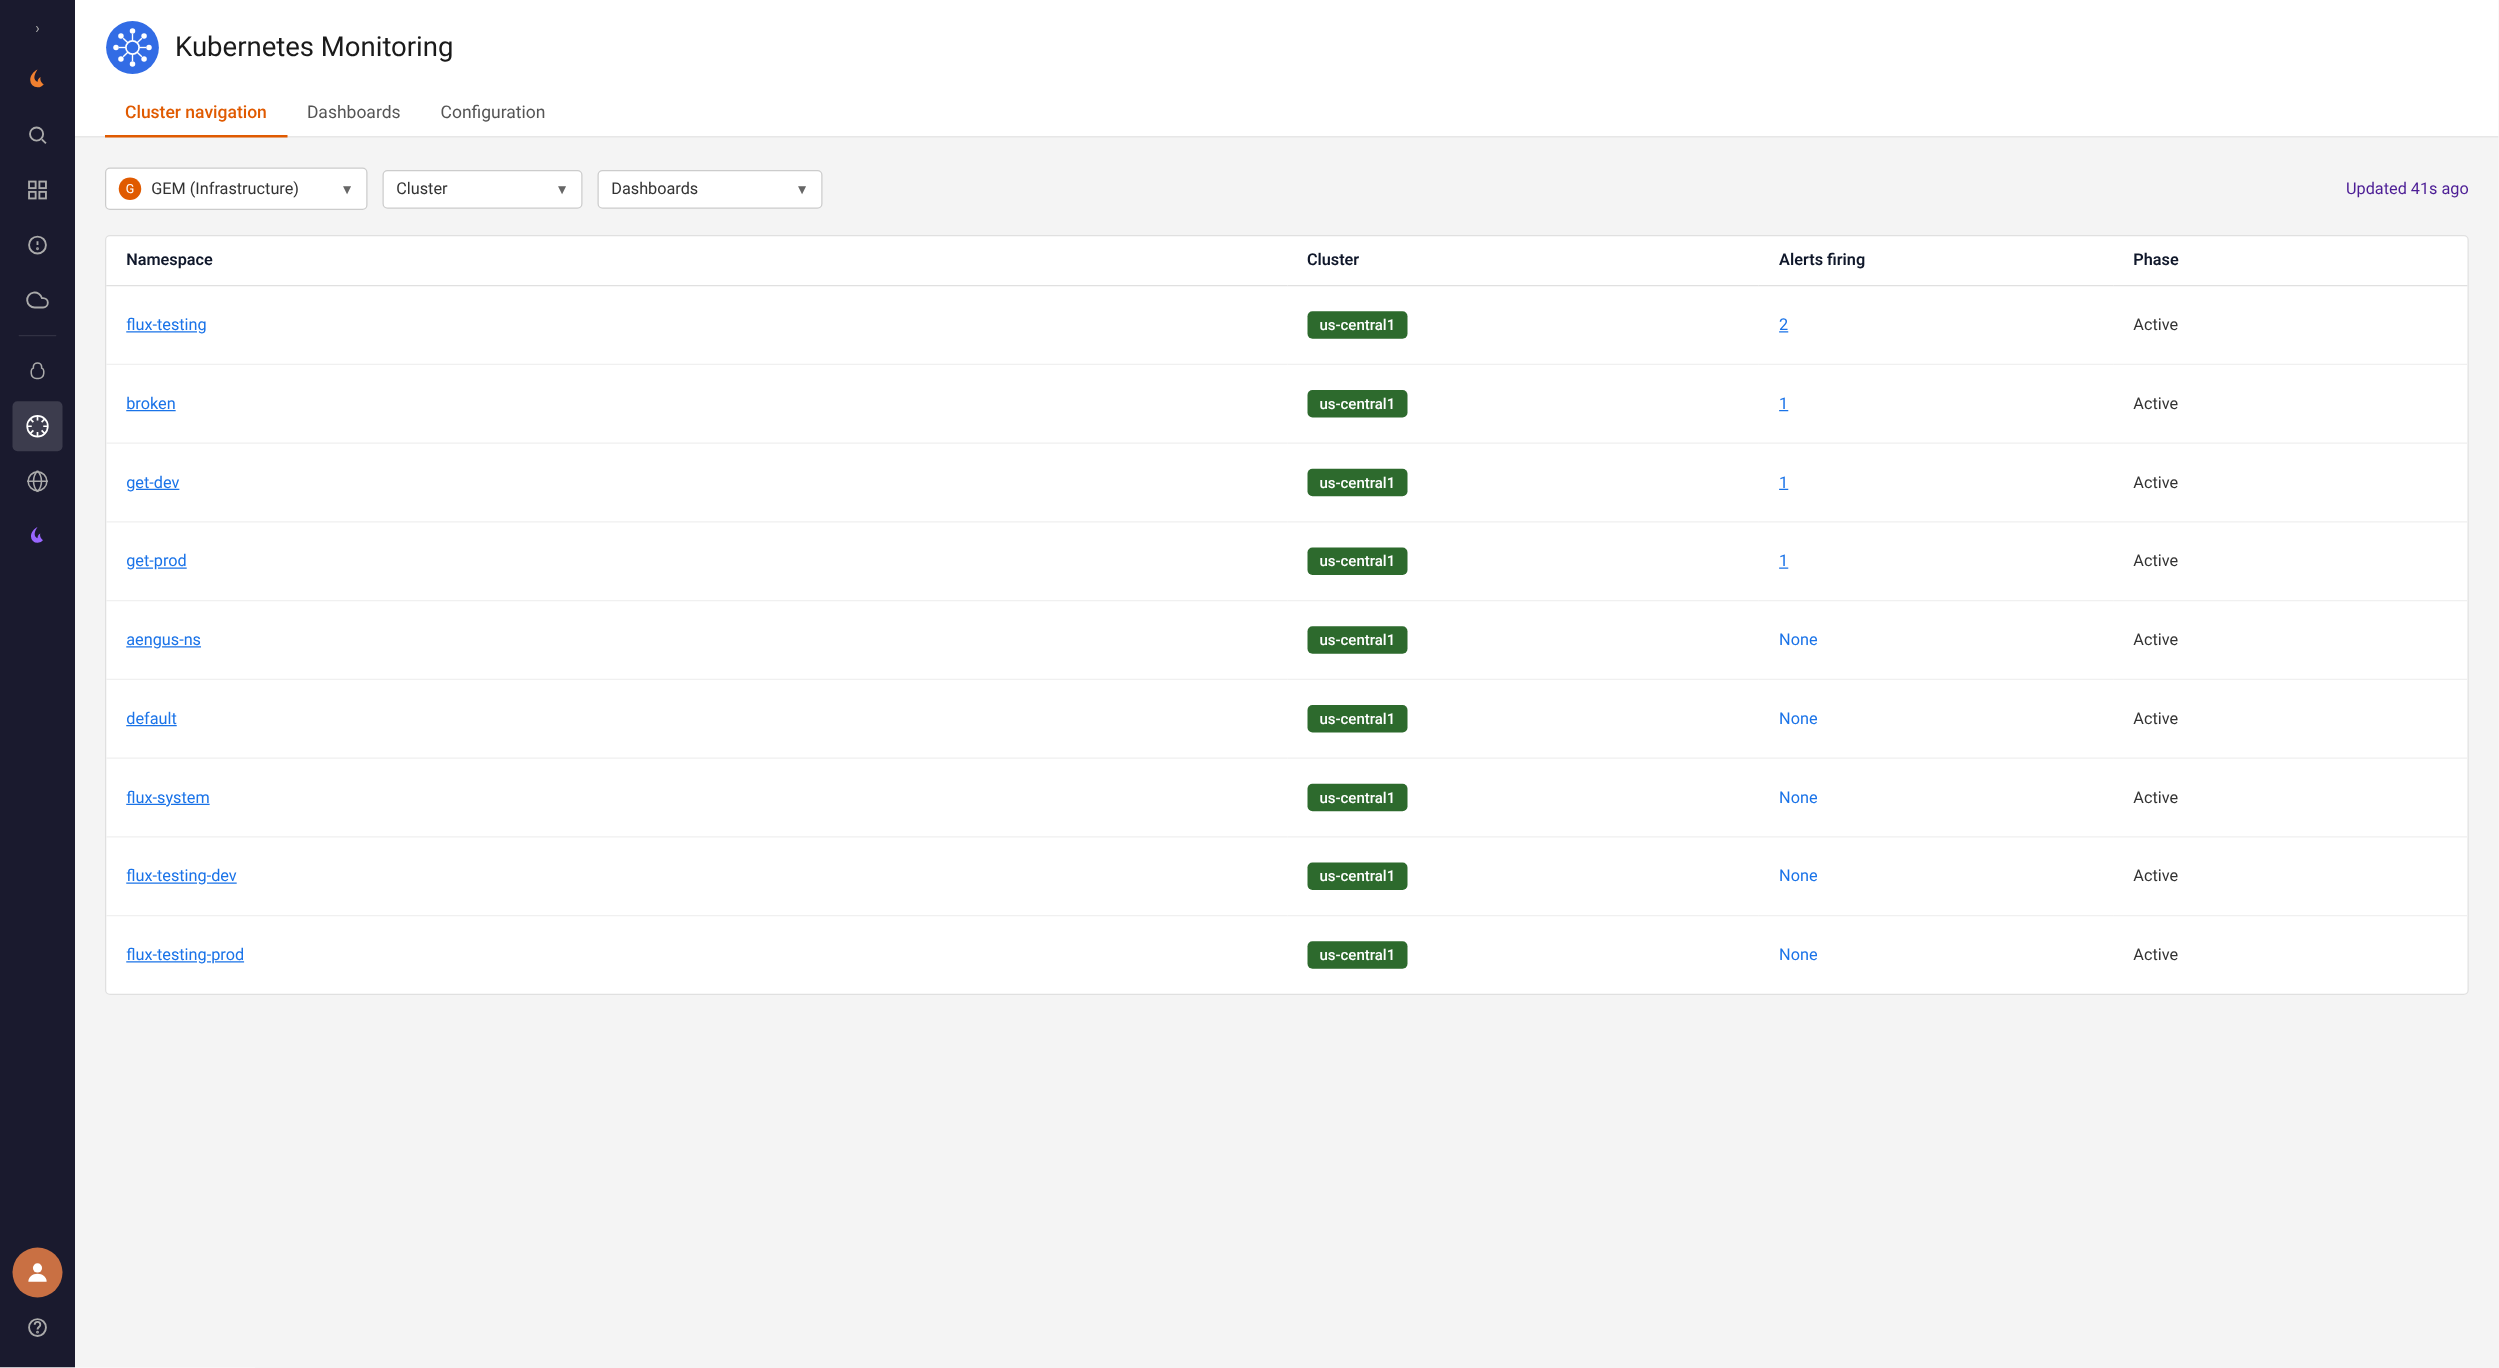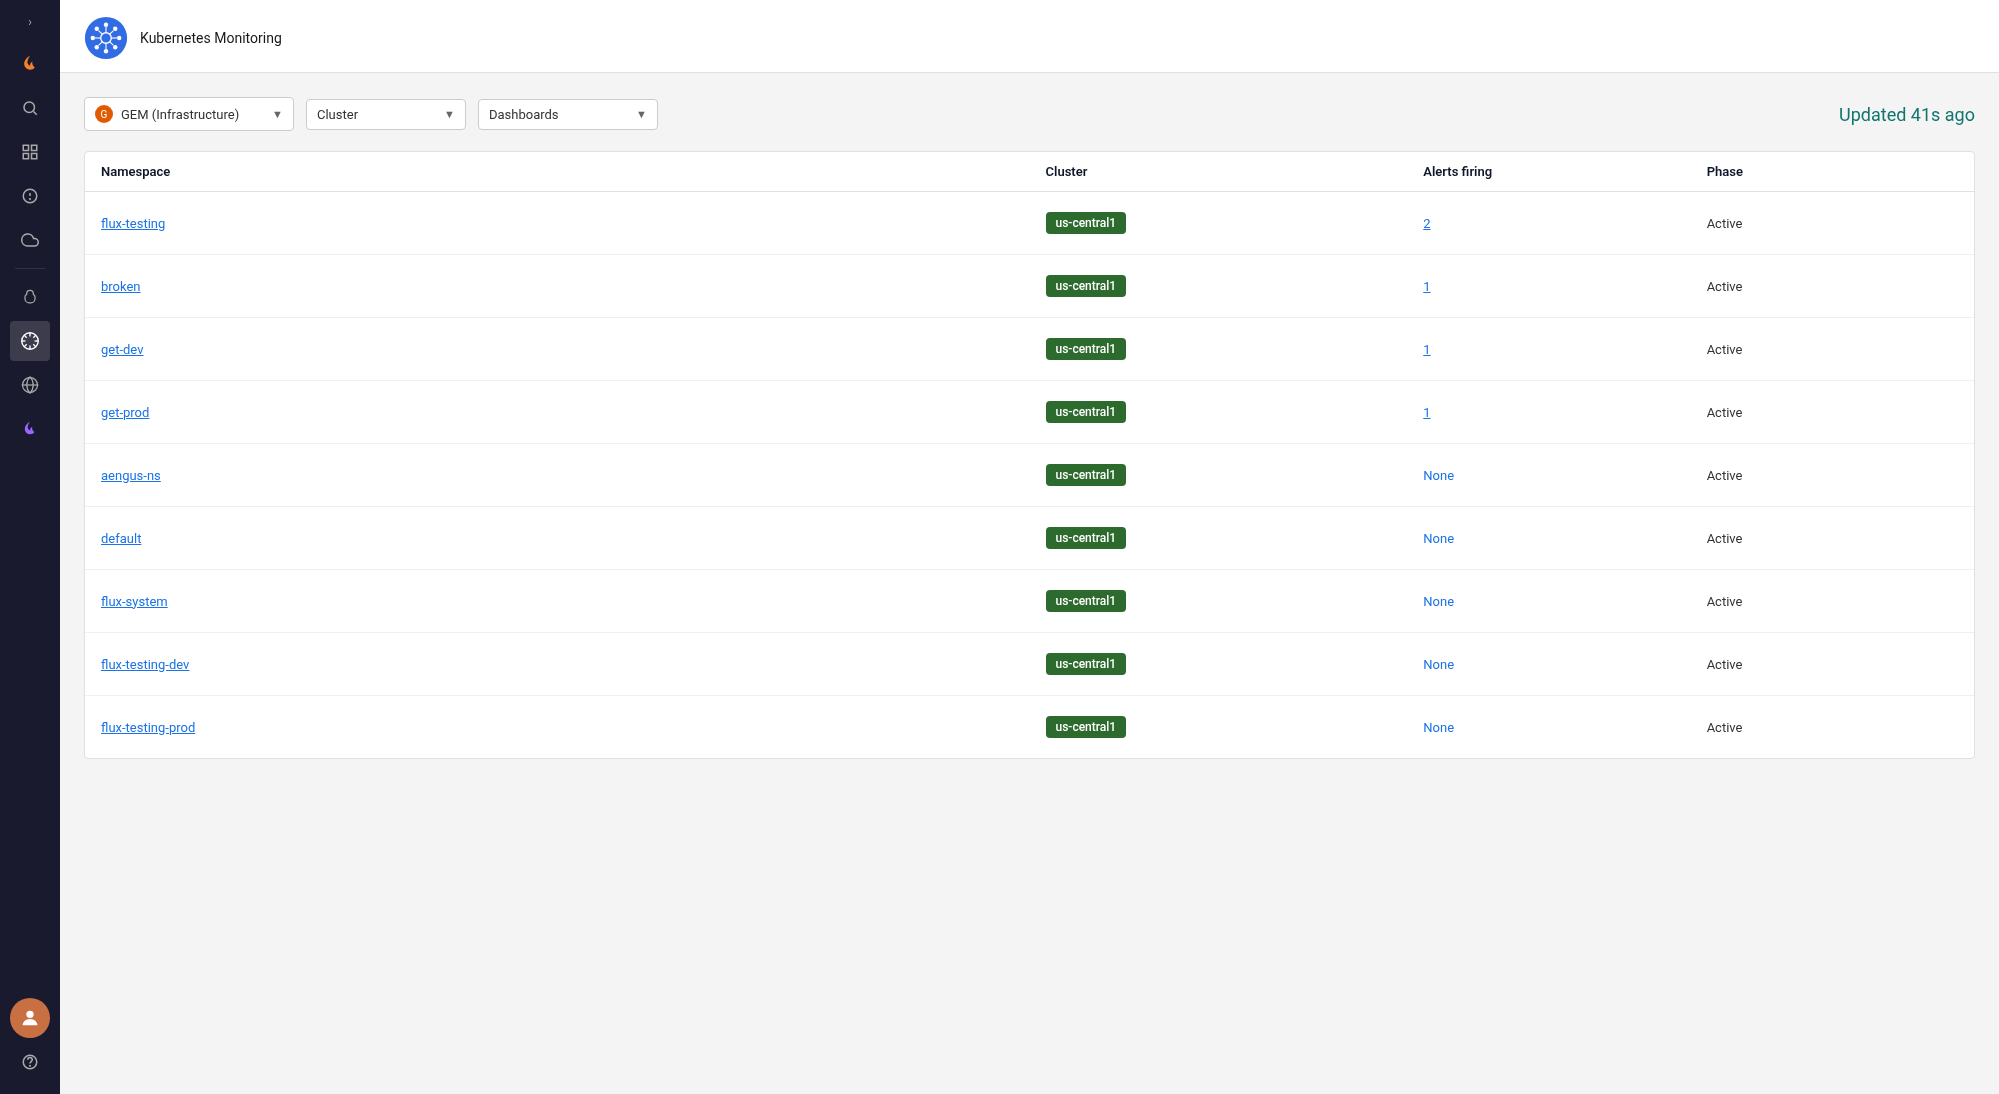--- a/index.html
+++ b/index.html
@@ -69,21 +69,21 @@
       padding: 16px 24px 0 24px;
       border-bottom: 1px solid #e0e0e0;
     }
     .header-title {
       display: flex;
       align-items: center;
       gap: 12px;
       margin-bottom: 12px;
     }
     .header-title h1 {
-      font-size: 14px;
+      font-size: 22px;
       font-weight: 400;
       color: #1a1a1a;
     }
 
     .k8s-icon {
       width: 44px;
       height: 44px;
     }
 
     
@@ -131,22 +131,22 @@
       font-size: 13px;
       color: #333;
       min-width: 180px;
     }
     .filter-select .arrow { margin-left: auto; color: #666; font-size: 11px; }
     .filter-select-gem { min-width: 210px; }
     .filter-select-cluster { min-width: 160px; }
     .filter-select-ns { min-width: 180px; }
     .updated-text {
       margin-left: auto;
-      color: #0f766e;
-      font-size: 18px;
+      color: #4c1d95;
+      font-size: 13px;
     }
 
     
     .table-container {
       background: #fff;
       border-radius: 4px;
       border: 1px solid #e0e0e0;
     }
     table {
       width: 100%;
@@ -326,20 +326,25 @@
           <line x1="25" y1="50" x2="38" y2="50" stroke="white" stroke-width="2.5"></line>
           <line x1="62" y1="50" x2="75" y2="50" stroke="white" stroke-width="2.5"></line>
           <line x1="33" y1="33" x2="42" y2="42" stroke="white" stroke-width="2.5"></line>
           <line x1="58" y1="58" x2="67" y2="67" stroke="white" stroke-width="2.5"></line>
           <line x1="67" y1="33" x2="58" y2="42" stroke="white" stroke-width="2.5"></line>
           <line x1="42" y1="58" x2="33" y2="67" stroke="white" stroke-width="2.5"></line>
         </g>
       </svg>
       <h1>Kubernetes Monitoring</h1>
     </div>
+    <nav class="tabs">
+      <div class="tab active">Cluster navigation</div>
+      <div class="tab">Dashboards</div>
+      <div class="tab">Configuration</div>
+    </nav>
   </header>
 
   <div class="content">
 
     <div class="filters">
       <div class="filter-select filter-select-gem">
         <div class="gem-icon">G</div>
         <span>GEM (Infrastructure)</span>
         <span class="arrow">▼</span>
       </div>

